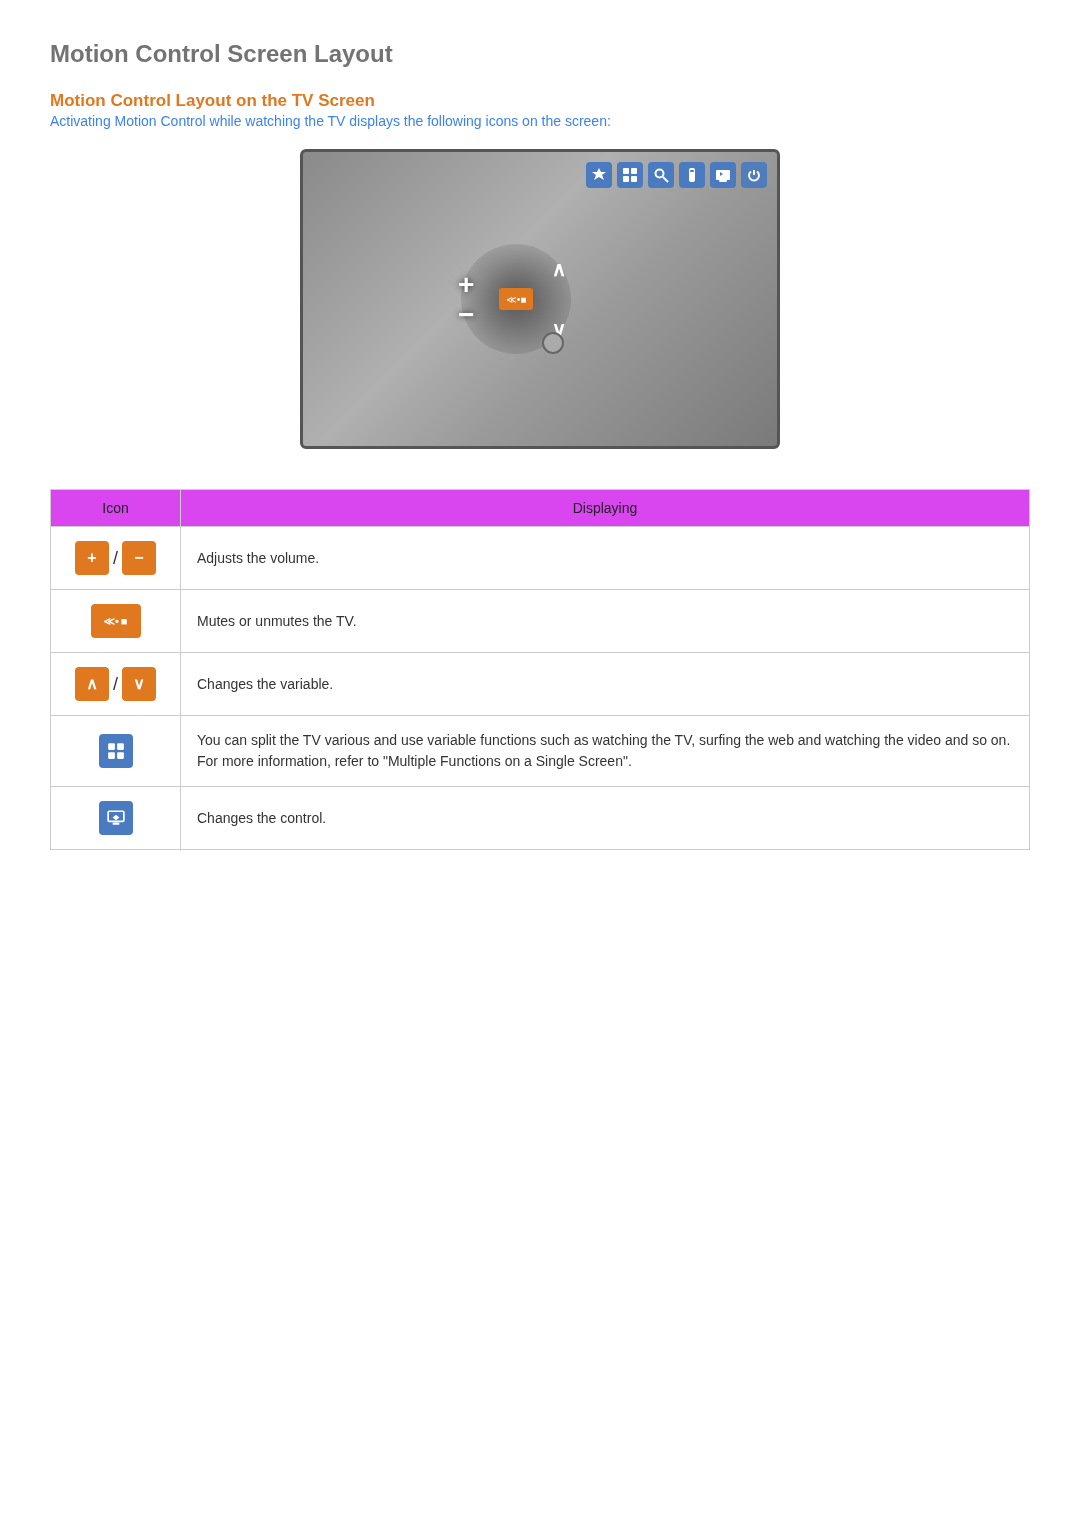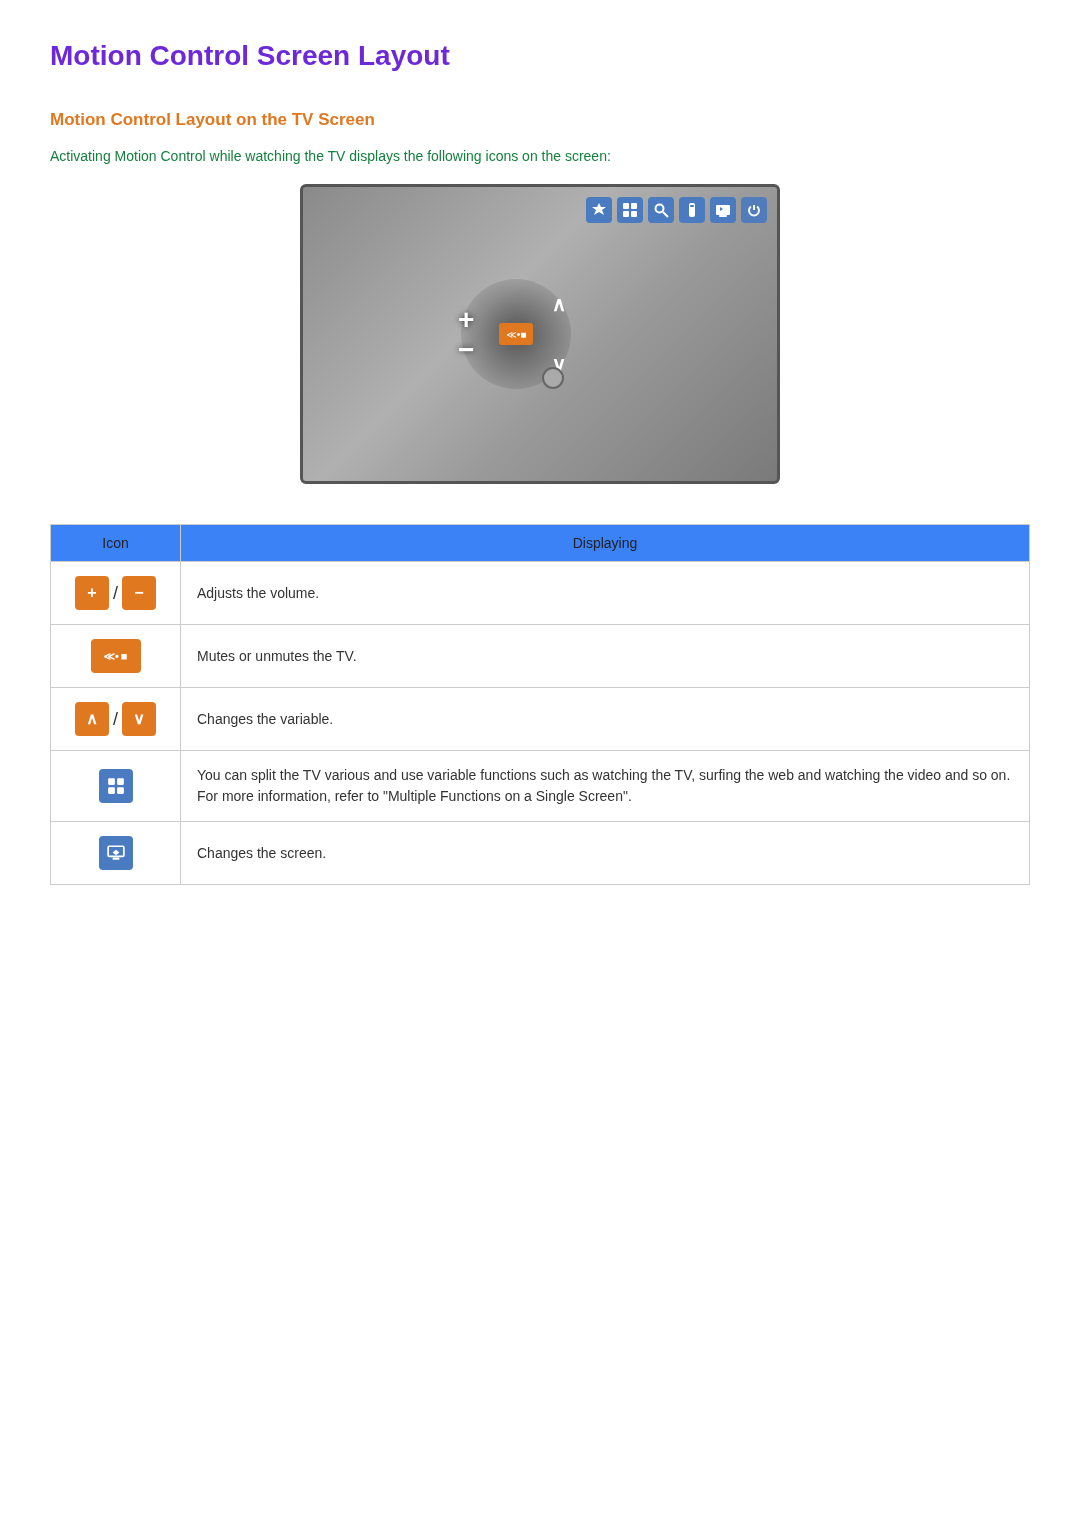--- a/index.html
+++ b/index.html
@@ -6,37 +6,37 @@
     body {
       background: #fff;
       font-family: Arial, sans-serif;
       font-size: 15px;
       color: #222;
       padding: 40px 50px;
       max-width: 1080px;
     }
 
     .page-title {
-      color: #6d28d9;
-      font-size: 28px;
-      font-weight: bold;
-      margin-bottom: 38px;
+      color: #737373;
+      font-size: 24px;
+      font-weight: bold;
+      margin-bottom: 23px;
     }
 
     .section-title {
       color: #e07820;
       font-size: 17px;
       font-weight: bold;
-      margin-bottom: 18px;
+      margin-bottom: 2px;
     }
 
     .intro-text {
       font-size: 14px;
       margin-bottom: 20px;
-      color: #15803d;
+      color: #3b82f6;
     }
 
     
     .tv-screen-container {
       display: flex;
       justify-content: center;
       margin-bottom: 40px;
     }
 
     .tv-screen {
@@ -169,21 +169,21 @@
     }
 
     
     .icon-table {
       width: 100%;
       border-collapse: collapse;
       border: 1px solid #ccc;
     }
 
     .icon-table th {
-      background: #3b82f6;
+      background: #d946ef;
       padding: 10px 16px;
       font-size: 14px;
       font-weight: normal;
       text-align: center;
       border: 1px solid #ccc;
     }
 
     .icon-table td {
       padding: 14px 16px;
       border: 1px solid #ccc;
@@ -380,17 +380,17 @@
     <tr>
       <td class="icon-cell">
         <div class="icon-box blue">
           <svg width="18" height="18" viewBox="0 0 16 16" fill="white">
             <rect x="1" y="2" width="14" height="9" rx="1" fill="none" stroke="white" stroke-width="1.5"></rect>
             <rect x="5" y="12" width="6" height="2" rx="0.5"></rect>
             <polygon points="8,5 5,7.5 8,10 11,7.5"></polygon>
           </svg>
         </div>
       </td>
-      <td>Changes the screen.</td>
+      <td>Changes the control.</td>
     </tr>
 
   </tbody>
 </table>
 
 </body></html>

